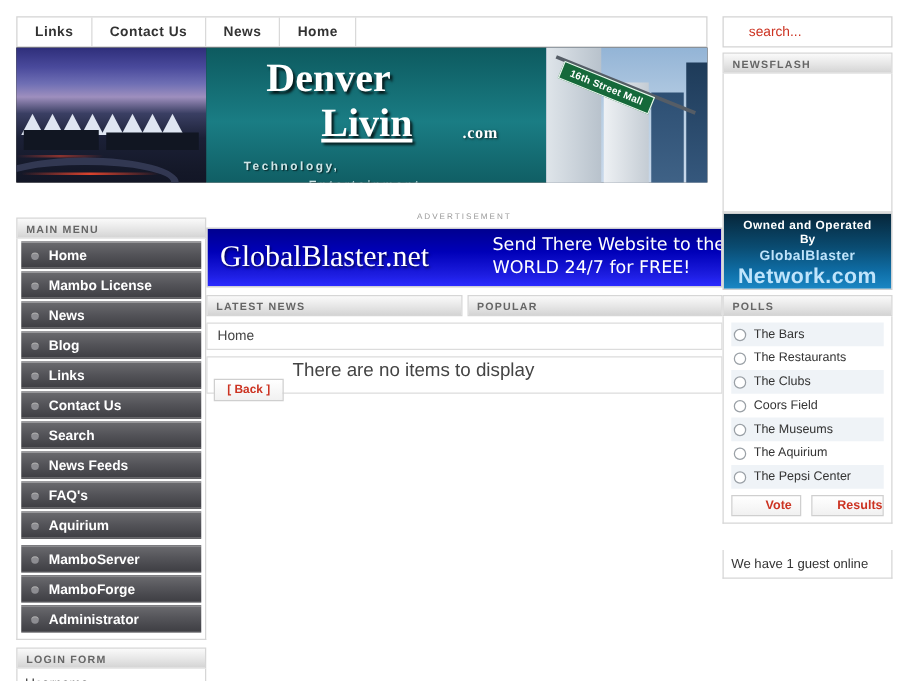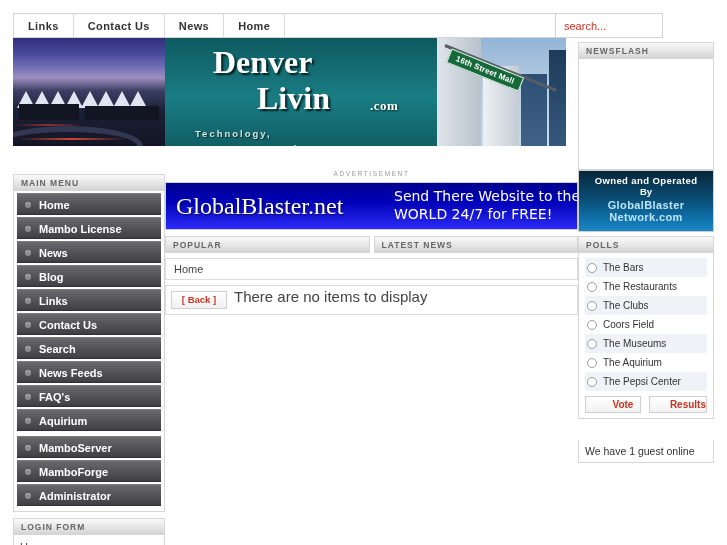--- a/index.html
+++ b/index.html
@@ -29,26 +29,26 @@
     font-size: 11px;
     font-weight: bold;
     color: #333;
     border-right: 1px solid #d9d9d9;
     letter-spacing: .4px;
     white-space: nowrap;
   }
   .topnav-filler { flex: 1; }
 
   #searchbox {
-    position: absolute; left: 555px; top: 13px;
-    width: 108px; height: 25px;
+    position: absolute; left: 578px; top: 13px;
+    width: 136px; height: 25px;
     border: 1px solid #d3d3d3;
     background: #fff;
     display: flex; align-items: center;
-    padding-left: 8px;
+    padding-left: 20px;
   }
   #searchbox .ph { color: #cc3322; font-size: 11px; }
 
   
   #header {
     position: absolute; left: 13px; top: 38px;
     width: 553px; height: 108px;
     overflow: hidden;
     background: #222;
   }
@@ -93,21 +93,21 @@
     color: #fff;
   }
   #hdr-title1, #hdr-title2 {
     font-family: "Liberation Serif", serif;
     font-weight: bold;
     color: #fff;
     text-shadow: 2px 2px 2px rgba(0,0,0,.75);
     line-height: 1;
   }
   #hdr-title1 { position: absolute; left: 48px; top: 8px; font-size: 32px; }
-  #hdr-title2 { position: absolute; left: 92px; top: 44px; font-size: 32px; }
+  #hdr-title2 { position: absolute; left: 92px; top: 44px; font-size: 32px; text-decoration: underline; }
   #hdr-dotcom {
     position: absolute; left: 205px; top: 60px;
     font-family: "Liberation Serif", serif;
     font-weight: bold; font-size: 13px; color: #fff;
     letter-spacing: .5px;
     text-shadow: 1px 1px 2px rgba(0,0,0,.7);
   }
   .hdr-tag {
     position: absolute;
     font-size: 9.5px; font-weight: bold; color: #cfe6e8;
@@ -254,21 +254,21 @@
     font-size: 11px; color: #444;
   }
   #contentbox {
     margin-top: 5px;
     border: 1px solid #dcdcdc;
     background: #fff;
     height: 30px;
     position: relative;
   }
   #back-btn {
-    position: absolute; left: 5px; top: 5px;
+    position: absolute; left: 5px; top: 17px;
     width: 56px; height: 18px;
     border: 1px solid #cfcfcf;
     background: linear-gradient(to bottom, #ffffff, #f1f1f1);
     color: #cc3322;
     font-size: 9.5px; font-weight: bold;
     line-height: 16px; text-align: center;
   }
   #empty-msg {
     position: absolute; left: 68px; top: 2px;
     font-size: 15px; color: #444;
@@ -298,21 +298,21 @@
     margin-top: 4px;
     font-size: 9.5px; font-weight: bold; color: #ffffff;
     letter-spacing: .4px;
   }
   #owned .ln2 { font-size: 9.5px; font-weight: bold; color: #ffffff; }
   #owned .ln3 {
     margin-top: 2px;
     font-size: 11px; font-weight: bold; color: #bfe4fb;
     letter-spacing: .4px;
   }
-  #owned .ln4 { font-size: 11px; font-weight: bold; color: #bfe4fb; letter-spacing: .4px; }
+  #owned .ln4 { font-size: 17px; font-weight: bold; color: #bfe4fb; letter-spacing: .4px; }
 
   #polls { position: absolute; left: 578px; top: 236px; width: 136px; }
   #poll-q {
     font-size: 10.5px; font-weight: bold; color: #222;
     line-height: 12px;
     margin-bottom: 3px;
   }
   .poll-opt {
     display: flex; align-items: center;
     height: 19px;
@@ -471,22 +471,22 @@
       <div class="login-body">
         <div class="login-label">Username</div>
 
       </div>
     </div>
 
   </div>
 
   <div id="centercol">
     <div id="tabrow">
+      <div class="tab">LATEST NEWS</div>
       <div class="tab">POPULAR</div>
-      <div class="tab">LATEST NEWS</div>
     </div>
     <div id="pathway">Home</div>
     <div id="contentbox">
       <div id="back-btn">[ Back ]</div>
       <div id="empty-msg">There are no items to display</div>
     </div>
   </div>
 
   <div id="rightcol">
     <div class="rmod" id="newsflash">

